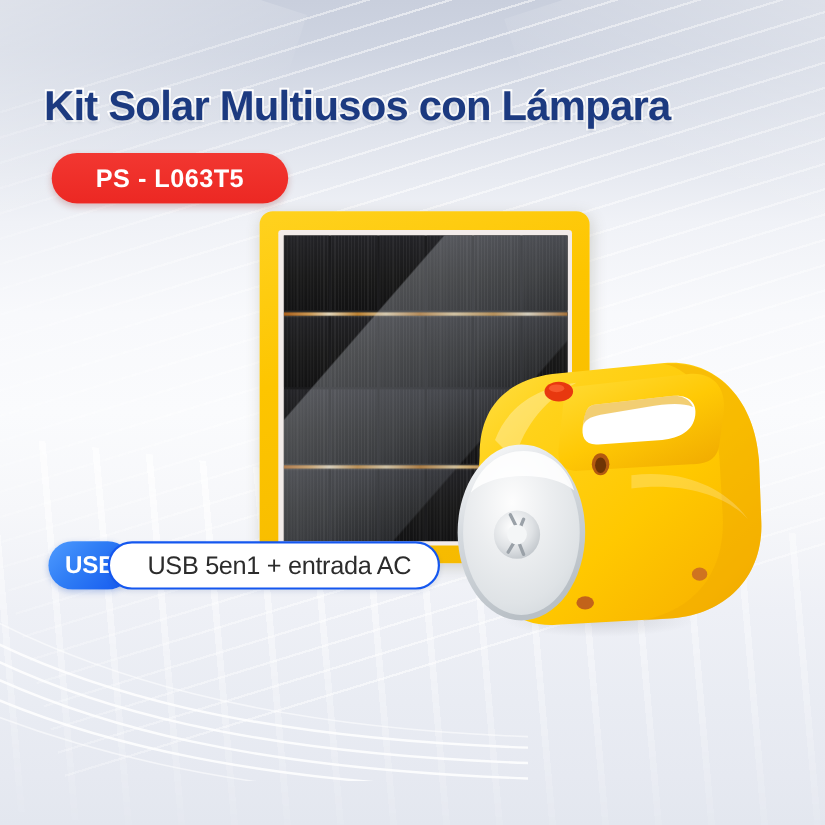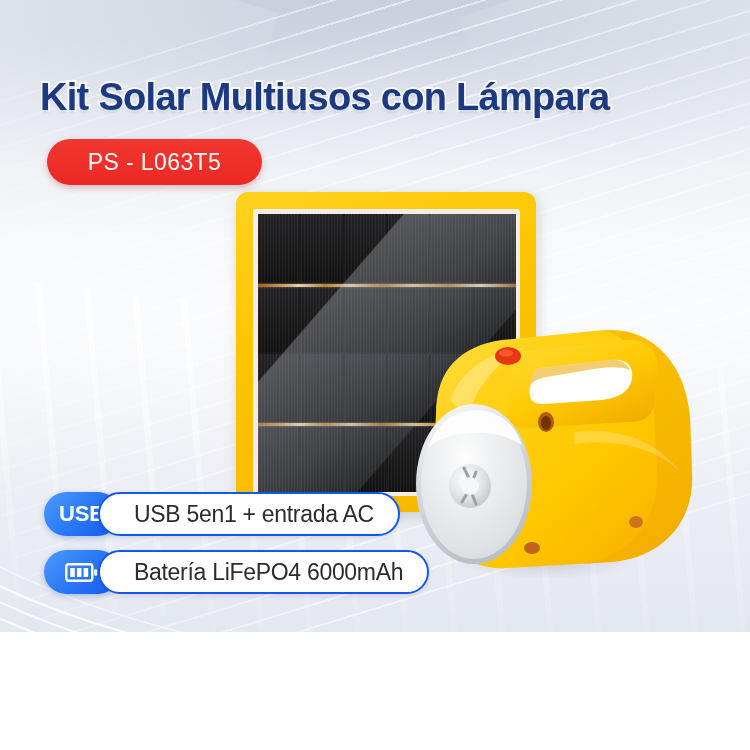--- a/index.html
+++ b/index.html
@@ -8,21 +8,21 @@
     width: 750px;
     height: 750px;
     overflow: hidden;
     font-family: "Liberation Sans", sans-serif;
   }
 
   
   #stage {
     position: relative;
     width: 750px;
-    height: 632px;
+    height: 750px;
     overflow: hidden;
     background:
       linear-gradient(180deg,
         #c9cfdd 0%,
         #ced4e1 6%,
         #dfe3ec 16%,
         #f0f2f7 27%,
         #f8f9fc 38%,
         #fafbfd 50%,
         #f6f7fa 62%,
@@ -111,21 +111,21 @@
     position: absolute;
     left: 47px;
     top: 139px;
     height: 46px;
     min-width: 215px;
     padding: 12px 30px;
     border-radius: 23px;
     background: linear-gradient(180deg, #f23731 0%, #ec2823 100%);
     color: #ffffff;
     font-size: 23px;
-    font-weight: normal;
+    font-weight: bold;
     letter-spacing: .4px;
     display: flex;
     align-items: center;
     justify-content: center;
     box-shadow: 0 3px 7px rgba(150,40,35,.28);
   }
 
   
   #product { position: absolute; left: 0; top: 0; width: 750px; height: 750px; pointer-events: none; }
 
@@ -416,30 +416,18 @@
 
   <div id="model-badge">PS - L063T5</div>
 
   <div id="features">
 
     <div class="feature-row">
       <div class="feature-tag">USB</div>
       <div class="feature-pill">USB 5en1 + entrada AC</div>
     </div>
 
-    <div class="feature-row">
-      <div class="feature-tag">
-        <svg class="battery-icon" viewBox="0 0 34 19">
-          <rect x="1.3" y="1.3" width="26" height="16.4" rx="2.4" ry="2.4" fill="none" stroke="#ffffff" stroke-width="2.4"></rect>
-          <rect x="5.2" y="5" width="4.6" height="9" fill="#ffffff"></rect>
-          <rect x="11.9" y="5" width="4.6" height="9" fill="#ffffff"></rect>
-          <rect x="18.6" y="5" width="4.6" height="9" fill="#ffffff"></rect>
-          <rect x="29.2" y="6.2" width="3" height="6.6" rx="1.2" ry="1.2" fill="#ffffff"></rect>
-        </svg>
-      </div>
-      <div class="feature-pill">Batería LiFePO4 6000mAh</div>
-    </div>
 
     <div class="feature-row">
     </div>
 
   </div>
 </div>
 
 </body></html>

